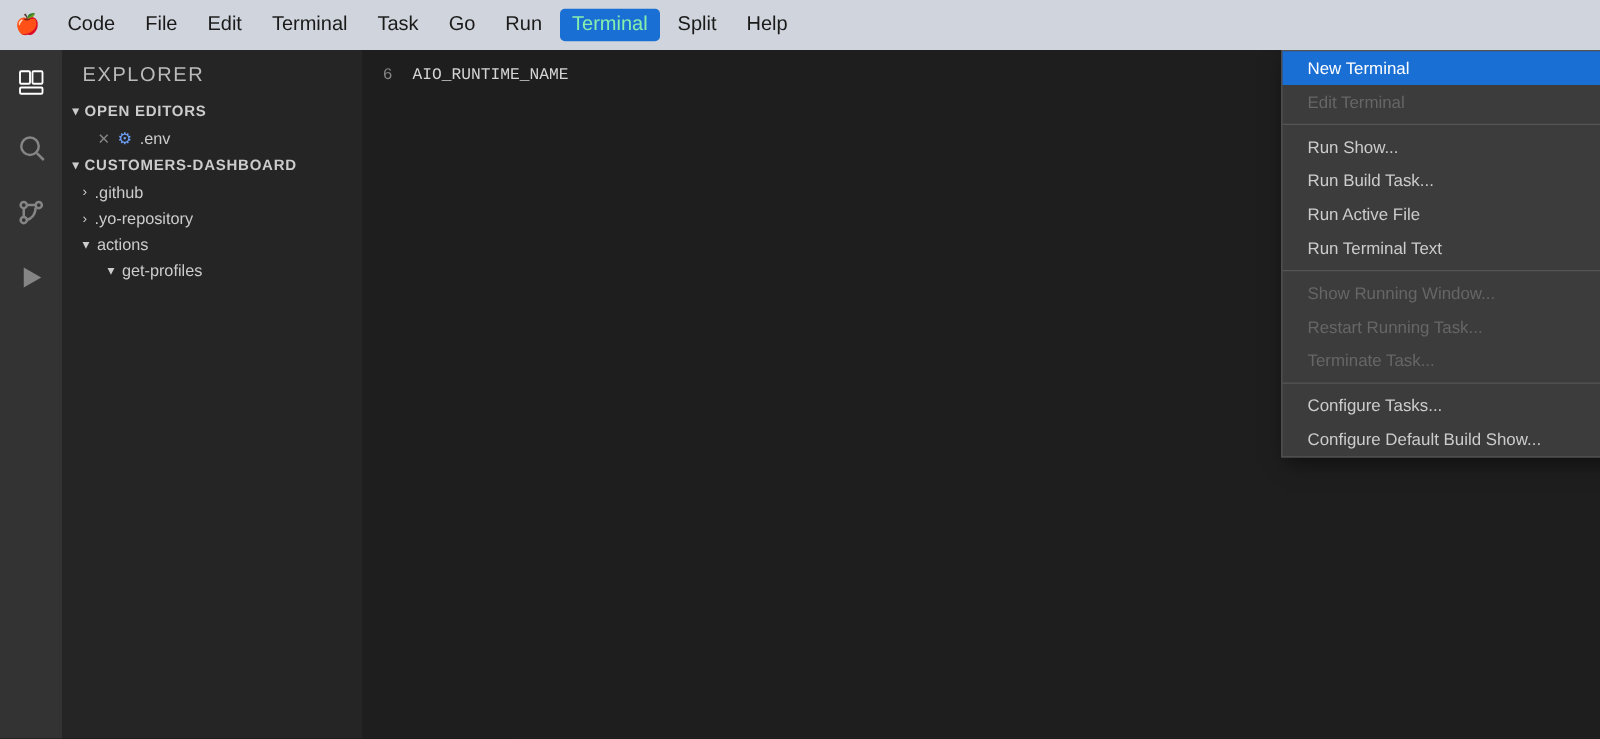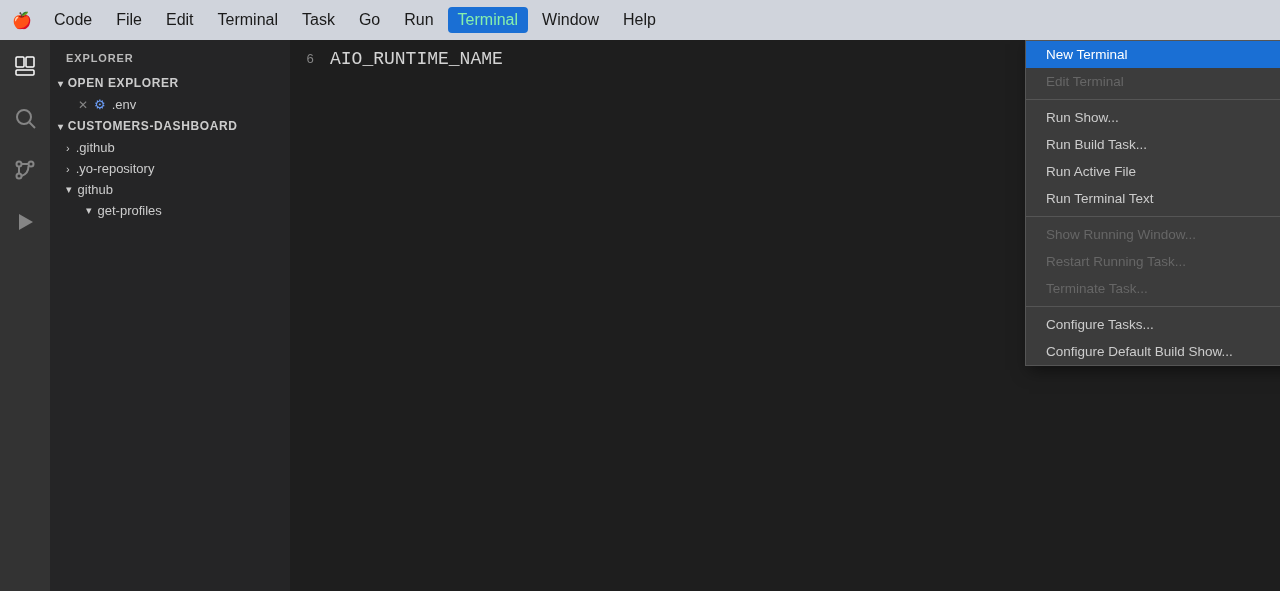--- a/index.html
+++ b/index.html
@@ -81,22 +81,22 @@
     .sidebar {
       width: 240px;
       background: #252526;
       display: flex;
       flex-direction: column;
       flex-shrink: 0;
       overflow-y: auto;
     }
     .sidebar-header {
       padding: 12px 16px 8px;
-      font-size: 11px;
-      font-weight: 700;
+      font-size: 16px;
+      font-weight: 400;
       color: #bbbbbb;
       letter-spacing: 0.08em;
     }
     .section-header {
       display: flex;
       align-items: center;
       padding: 4px 8px;
       cursor: pointer;
       font-size: 12px;
       font-weight: 700;
@@ -163,21 +163,21 @@
     .line-number {
       color: #858585;
       width: 40px;
       text-align: right;
       padding-right: 16px;
       font-size: 13px;
       user-select: none;
     }
     .line-text {
       color: #d4d4d4;
-      font-size: 18px;
+      font-size: 13px;
     }
 
     
     .dropdown-overlay {
       position: absolute;
       top: 0;
       left: 0;
       right: 0;
       bottom: 0;
       z-index: 100;
@@ -227,21 +227,21 @@
 <div class="menu-bar">
   <span class="apple-icon">🍎</span>
   <span class="menu-item">Code</span>
   <span class="menu-item">File</span>
   <span class="menu-item">Edit</span>
   <span class="menu-item">Terminal</span>
   <span class="menu-item">Task</span>
   <span class="menu-item">Go</span>
   <span class="menu-item">Run</span>
   <span class="menu-item active">Terminal</span>
-  <span class="menu-item">Window</span>
+  <span class="menu-item">Split</span>
   <span class="menu-item">Help</span>
 </div>
 
 <div class="main-area">
 
   <div class="activity-bar">
     <div class="activity-icon active">
       <svg viewBox="0 0 24 24" fill="none" stroke="currentColor" stroke-width="1.5">
         <rect x="3" y="3" width="8" height="10" rx="1"></rect>
         <rect x="13" y="3" width="8" height="10" rx="1"></rect>
@@ -267,21 +267,21 @@
         <polygon points="6,4 20,12 6,20" fill="currentColor" stroke="none"></polygon>
       </svg>
     </div>
   </div>
 
   <div class="sidebar">
     <div class="sidebar-header">EXPLORER</div>
 
     <div class="section-header">
       <span class="chevron">▾</span>
-      <span>OPEN EXPLORER</span>
+      <span>OPEN EDITORS</span>
     </div>
     <div class="file-item">
       <span class="close-icon-small">✕</span>
       <span class="gear-icon-small">⚙</span>
       <span>.env</span>
     </div>
 
     <div class="section-header">
       <span class="chevron">▾</span>
       <span>CUSTOMERS-DASHBOARD</span>
@@ -289,21 +289,21 @@
     <div class="folder-item">
       <span style="margin-right:6px;font-size:11px;">›</span>
       <span>.github</span>
     </div>
     <div class="folder-item">
       <span style="margin-right:6px;font-size:11px;">›</span>
       <span>.yo-repository</span>
     </div>
     <div class="folder-item">
       <span style="margin-right:6px;font-size:11px;">▾</span>
-      <span>github</span>
+      <span>actions</span>
     </div>
     <div class="sub-folder-item">
       <span style="margin-right:6px;font-size:11px;">▾</span>
       <span>get-profiles</span>
     </div>
   </div>
 
   <div class="editor-area">
 
     <div class="editor-content">

